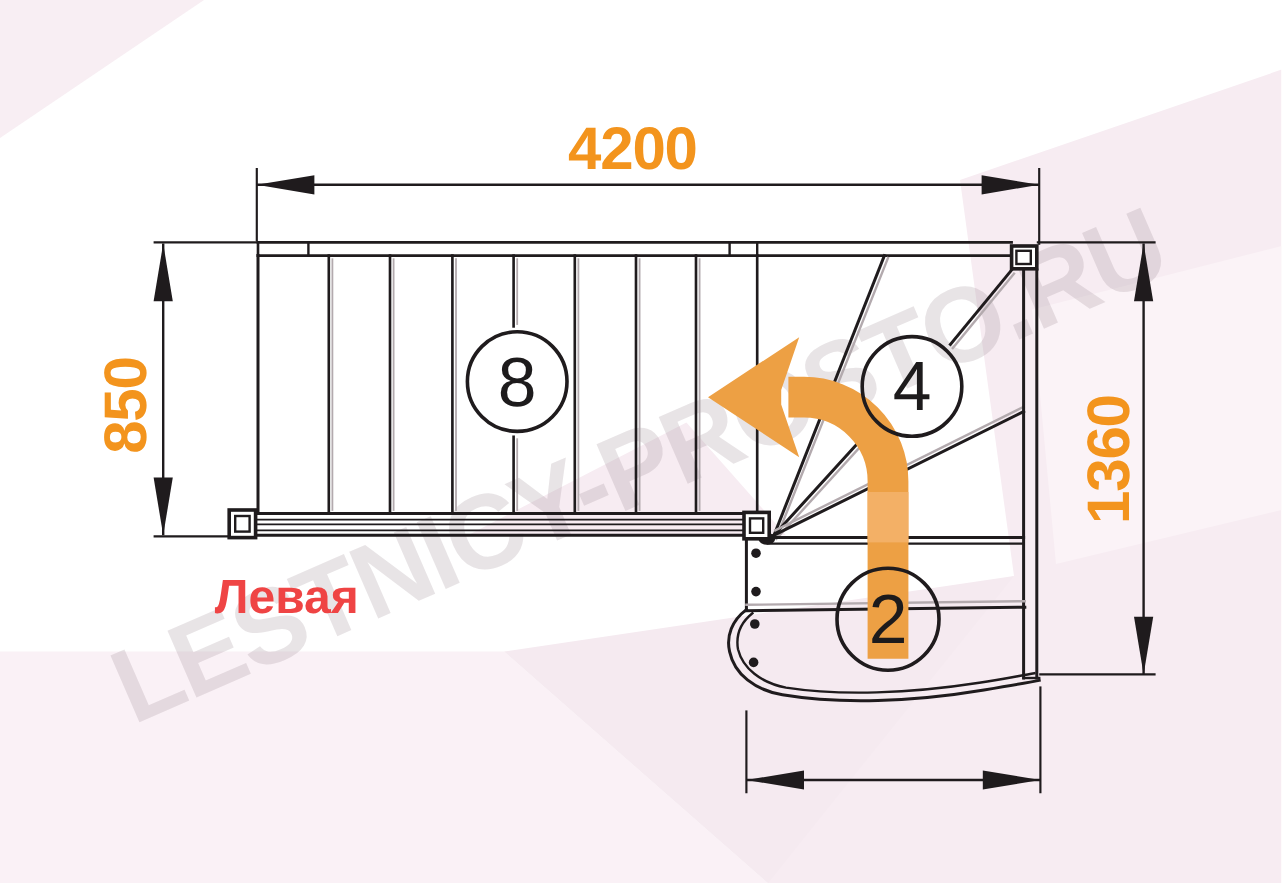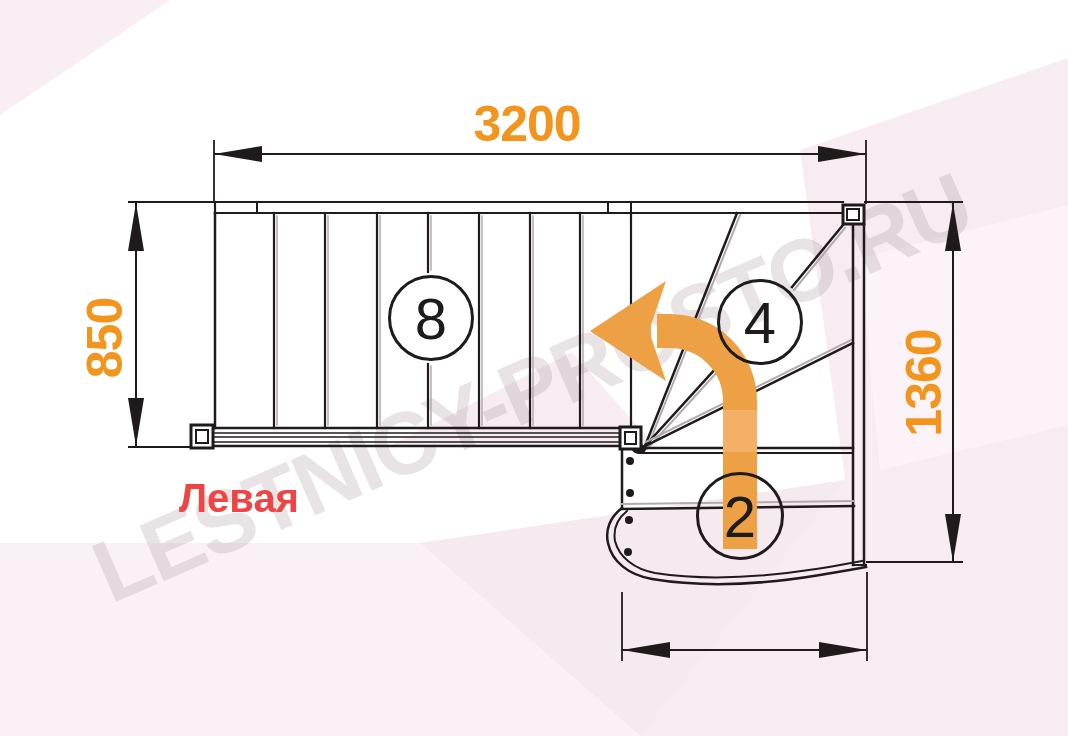--- a/index.html
+++ b/index.html
@@ -192,21 +192,21 @@
       </g>
     </g>
 
     <g>
       <path class="arrowband" stroke-width="34" d="M 657 331 L 670 331 A 70 70 0 0 1 740 401 L 740 549"></path>
       <rect class="arrowlight" x="723" y="410" width="34" height="42"></rect>
       <polygon class="arrowfill" points="590,331 666,281 651,325 651,337 666,381"></polygon>
     </g>
   </svg>
 
-  <div class="dim-label" style="left:427px;top:98px;">3200</div>
+  <div class="dim-label" style="left:427px;top:98px;">4200</div>
 
   <div class="dim-label rot" style="left:5px;top:312px;">850</div>
 
   <div class="dim-label rot" style="left:824px;top:357px;">1360</div>
 
 
   <div class="plan-title">Левая</div>
 
   <div class="circle-badge badge-8">8</div>
 

